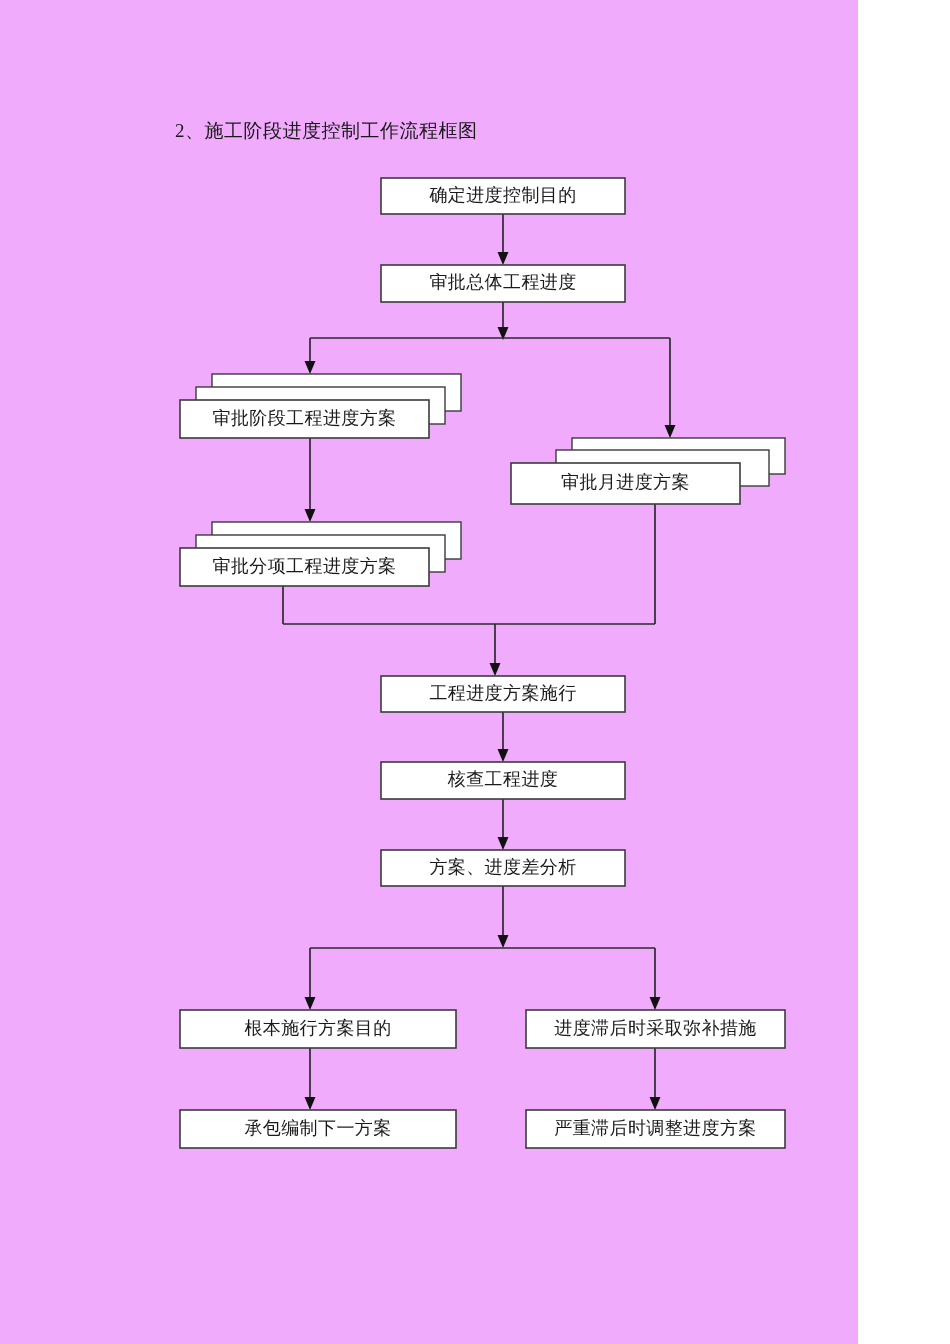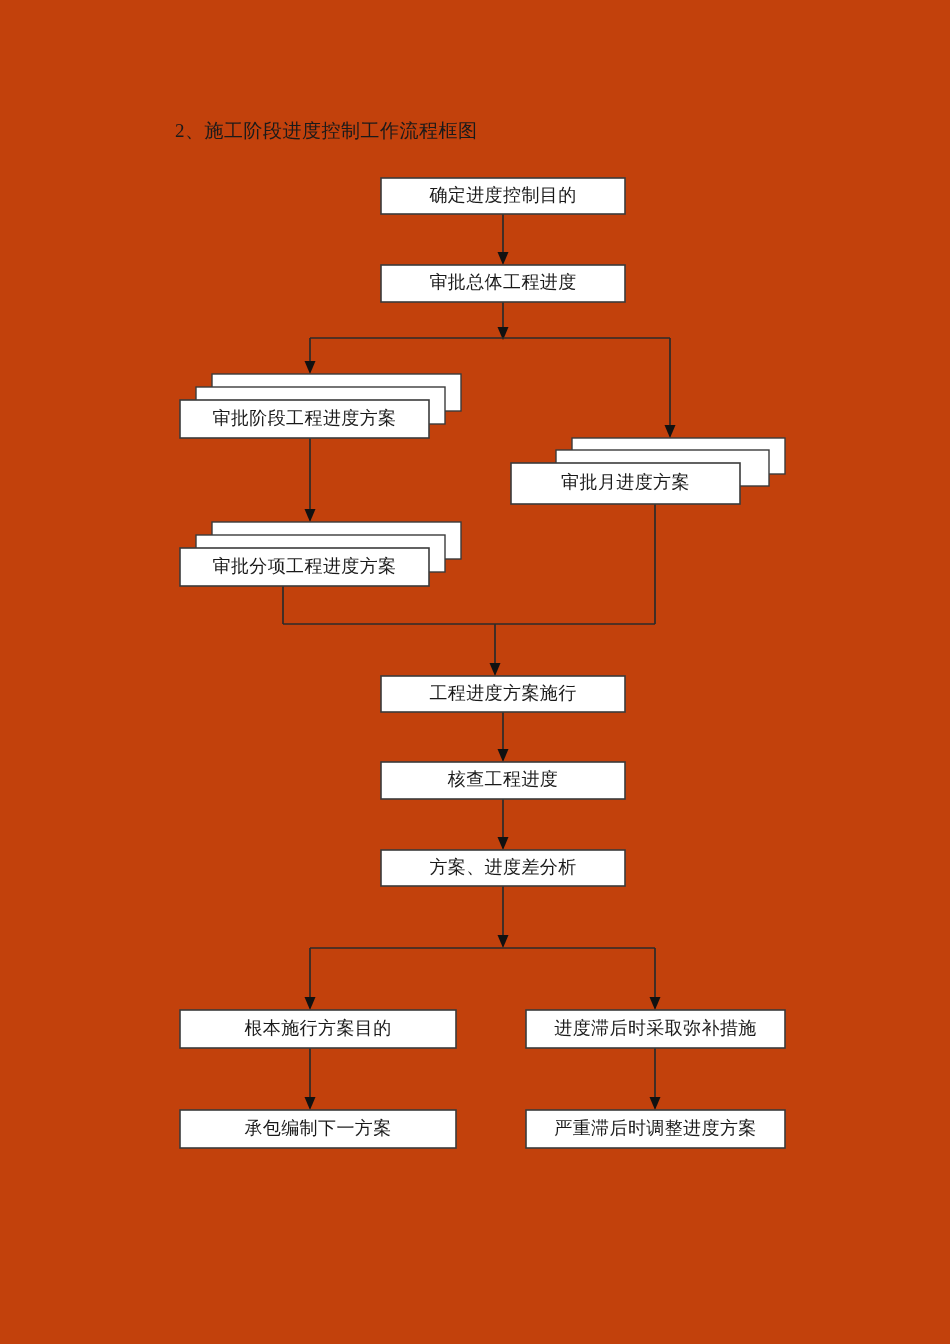--- a/index.html
+++ b/index.html
@@ -9,23 +9,23 @@
   }
   body {
     width: 950px;
     height: 1344px;
     font-family: "Liberation Serif", "DejaVu Serif", serif;
     position: relative;
     overflow: hidden;
   }
   #page {
     position: relative;
-    width: 950px;
+    width: 858px;
     height: 1344px;
-    background: #c2410c;
+    background: #f0abfc;
   }
   #page-title {
     position: absolute;
     left: 175px;
     top: 118px;
     font-size: 19px;
     letter-spacing: 0.5px;
     color: #1a1a1a;
     white-space: nowrap;
   }

